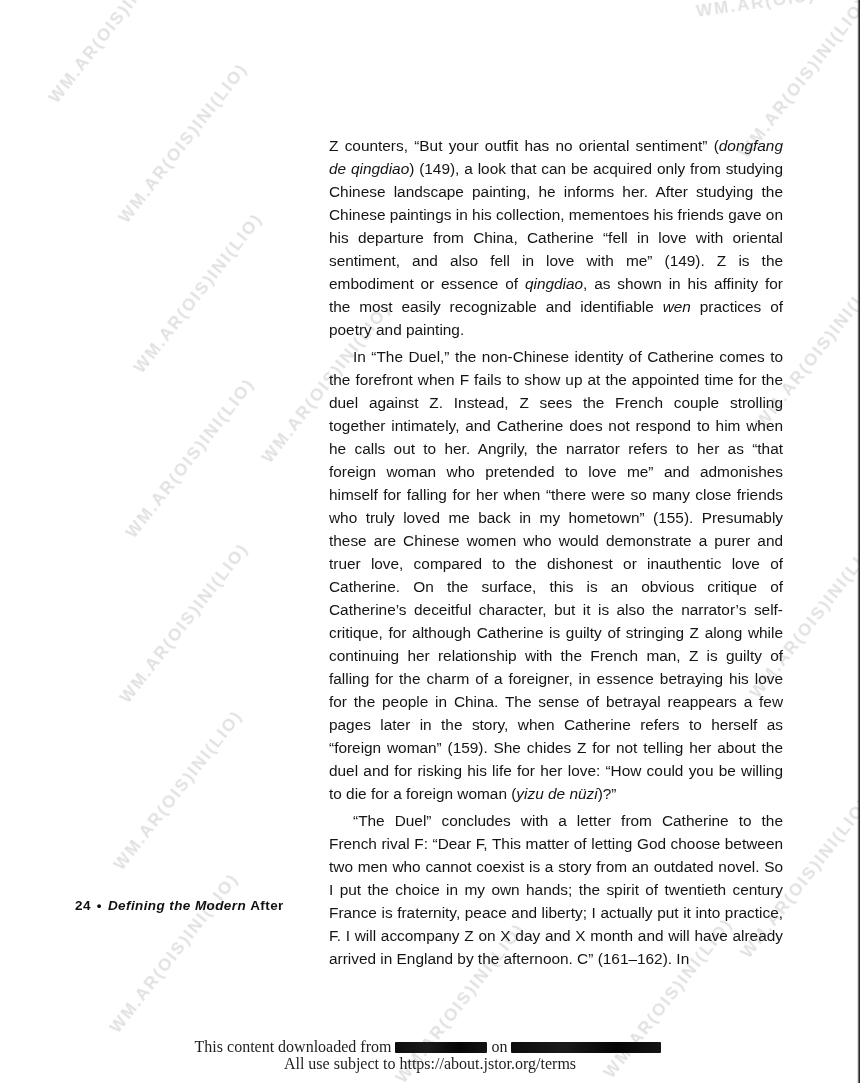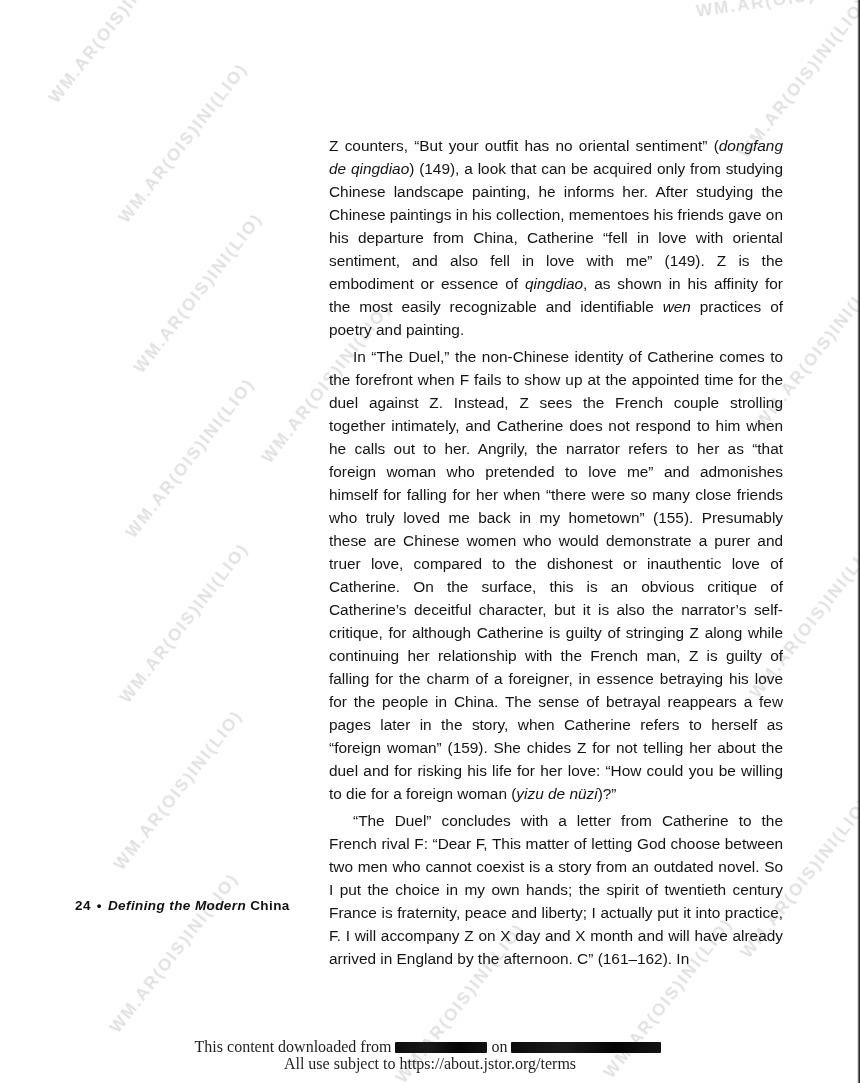--- a/index.html
+++ b/index.html
@@ -82,21 +82,21 @@
 
   <div class="scan-edge"></div>
 
   <main class="text-block">
     <p><span>Z counters, “But your outfit has no oriental sentiment” (</span><span class="it">dongfang de qingdiao</span><span>) (149), a look that can be acquired only from studying Chinese landscape painting, he informs her. After studying the Chinese paintings in his collection, mementoes his friends gave on his departure from China, Catherine “fell in love with oriental sentiment, and also fell in love with me” (149). Z is the embodiment or essence of </span><span class="it">qingdiao</span><span>, as shown in his affinity for the most easily recognizable and identifiable </span><span class="it">wen</span><span> practices of poetry and painting.</span></p>
     <p><span>In “The Duel,” the non-Chinese identity of Catherine comes to the forefront when F fails to show up at the appointed time for the duel against Z. Instead, Z sees the French couple strolling together intimately, and Catherine does not respond to him when he calls out to her. Angrily, the narrator refers to her as “that foreign woman who pretended to love me” and admonishes himself for falling for her when “there were so many close friends who truly loved me back in my hometown” (155). Presumably these are Chinese women who would demonstrate a purer and truer love, compared to the dishonest or inauthentic love of Catherine. On the surface, this is an obvious critique of Catherine’s deceitful character, but it is also the narrator’s self-critique, for although Catherine is guilty of stringing Z along while continuing her relationship with the French man, Z is guilty of falling for the charm of a foreigner, in essence betraying his love for the people in China. The sense of betrayal reappears a few pages later in the story, when Catherine refers to herself as “foreign woman” (159). She chides Z for not telling her about the duel and for risking his life for her love: “How could you be willing to die for a foreign woman (</span><span class="it">yizu de nüzi</span><span>)?”</span></p>
     <p><span>“The Duel” concludes with a letter from Catherine to the French rival F: “Dear F, This matter of letting God choose between two men who cannot coexist is a story from an outdated novel. So I put the choice in my own hands; the spirit of twentieth century France is fraternity, peace and liberty; I actually put it into practice, F. I will accompany Z on X day and X month and will have already arrived in England by the afternoon. C” (161–162). In</span></p>
   </main>
 
   <div class="running-foot">
-    <span>24</span><span class="sep">•</span><span class="it">Defining the Modern</span>&nbsp;<span>China</span>
+    <span>24</span><span class="sep">•</span><span class="it">Defining the Modern</span>&nbsp;<span>After</span>
   </div>
 
   <div class="jstor">
     <div>
       <span>This content downloaded from</span><span class="redact redact-ip"></span><span>on</span><span class="redact redact-date"></span>
     </div>
     <div>All use subject to https://about.jstor.org/terms</div>
   </div>
 
 </div>

